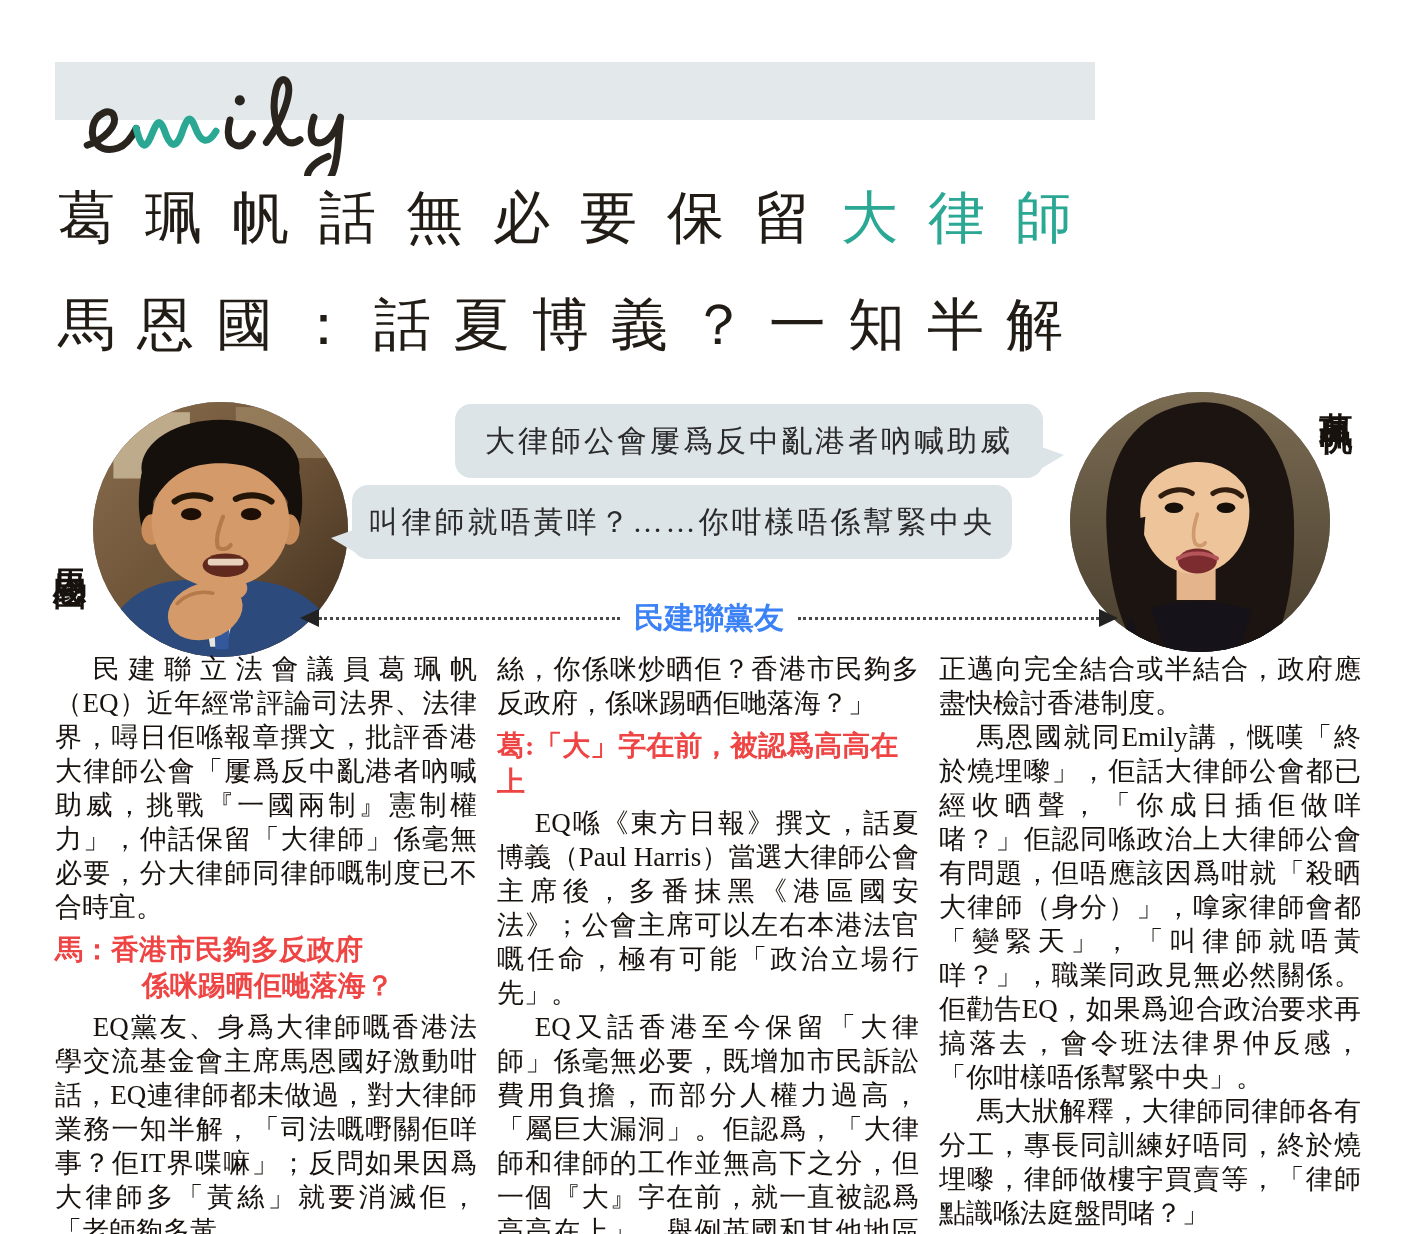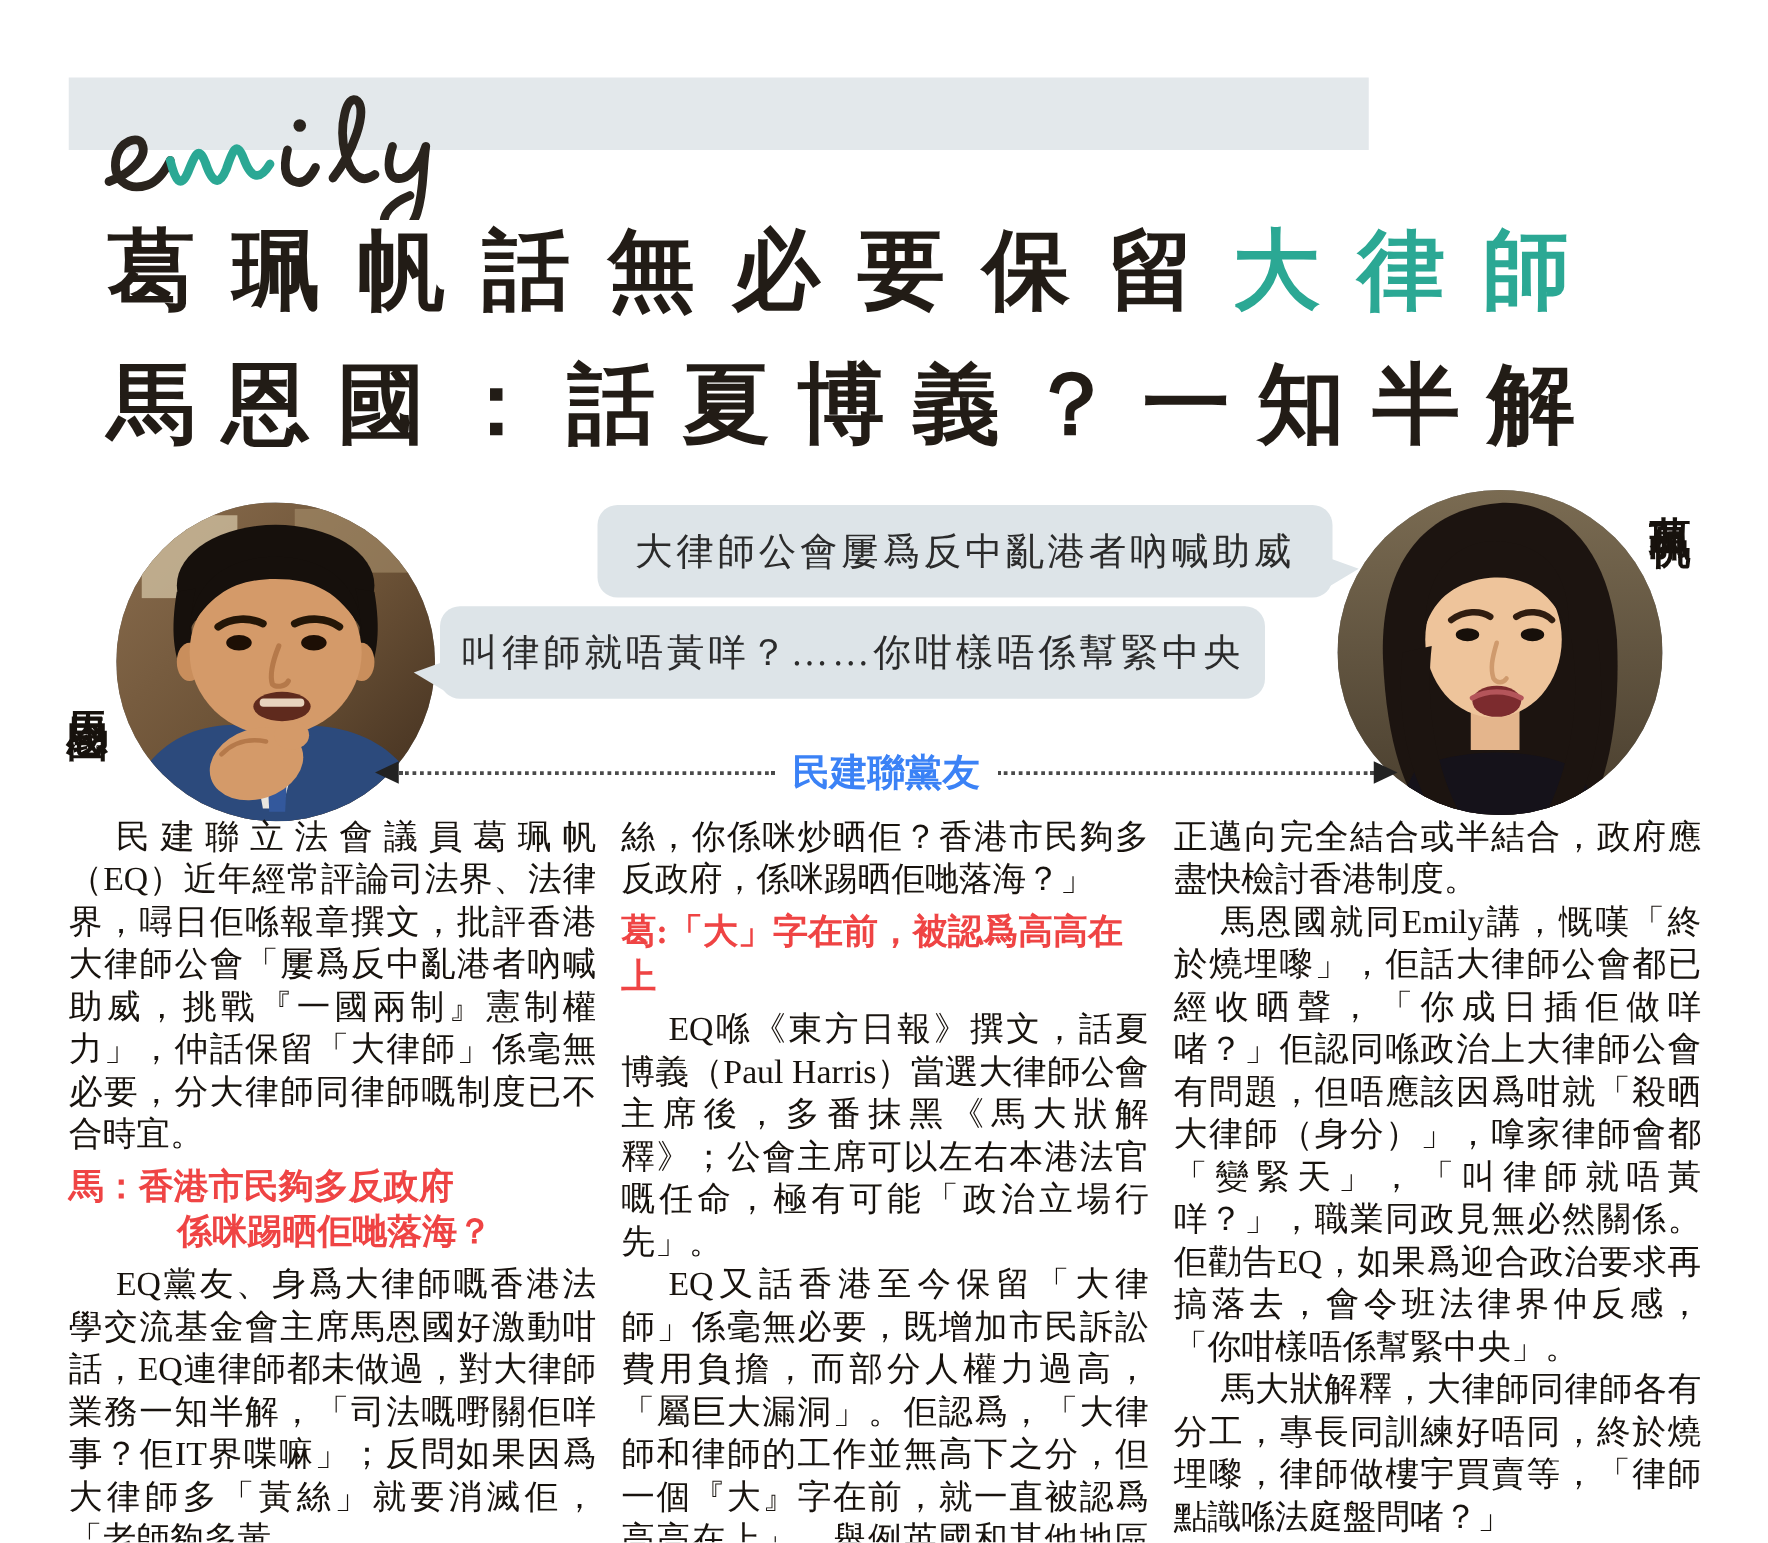--- a/index.html
+++ b/index.html
@@ -6,42 +6,42 @@
   .page{
     position:relative; width:1414px; height:1234px; background:#ffffff;
     overflow:hidden; font-family:"Liberation Serif","DejaVu Serif",serif;
   }
   
   .masthead-bar{position:absolute; left:55px; top:62px; width:1040px; height:58px; background:#E3E8EB;}
   .logo-wrap{position:absolute; left:62px; top:36px; width:336px; height:134px;}
   .sr{position:absolute; width:1px; height:1px; overflow:hidden; clip:rect(0 0 0 0); white-space:nowrap;}
   
   .headline{position:absolute; left:58px; top:164px; width:1310px; color:#221C16;}
-  .hl-line{font-weight:700; font-size:70px; line-height:107px; white-space:nowrap;margin-left:28px;}
+  .hl-line{font-weight:400; font-size:57px; line-height:107px; white-space:nowrap;}
   .hl1{letter-spacing:30px;}
   .hl2{letter-spacing:22px;}
   .hl-accent{color:#2BA894;}
   
   .portrait{position:absolute; border-radius:50%; overflow:hidden; background:#777;}
   .portrait.man{left:93px; top:402px; width:255px; height:255px;}
   .portrait.woman{left:1070px; top:392px; width:260px; height:260px;}
   .portrait svg{display:block; width:100%; height:100%;}
   .vlabel{
     position:absolute; writing-mode:vertical-rl; text-orientation:upright;
     font-family:"Liberation Sans","DejaVu Sans",sans-serif; font-weight:700;
     font-size:33px; color:#17120D; letter-spacing:5px; line-height:1;
   }
   .vlabel.left{left:54px; top:542px;}
   .vlabel.right{left:1320px; top:386px;}
   .bubble{
     position:absolute; background:#DDE4E8; border-radius:16px;
     display:flex; align-items:center; justify-content:center;
     font-size:30px; color:#2B2B2B; letter-spacing:3px; white-space:nowrap;
   }
-  .bubble.top{left:478px; top:404px; width:588px; height:74px;}
+  .bubble.top{left:455px; top:404px; width:588px; height:74px;}
   .bubble.bottom{left:352px; top:485px; width:660px; height:74px;}
   .tail{position:absolute; width:0; height:0;}
   .bubble.top .tail{right:-21px; bottom:8px; border-top:9px solid transparent; border-bottom:15px solid transparent; border-left:25px solid #DDE4E8;}
   .bubble.bottom .tail{left:-21px; bottom:6px; border-top:9px solid transparent; border-bottom:15px solid transparent; border-right:25px solid #DDE4E8;}
   .relation{position:absolute; left:300px; top:600px; width:818px; height:36px; display:flex; align-items:center;}
   .rel-line{flex:1; border-top:3px dotted #4A4A4A; height:0;}
   .rel-text{
     margin:0 14px; font-family:"Liberation Sans","DejaVu Sans",sans-serif;
     font-size:30px; font-weight:600; color:#3b82f6; white-space:nowrap;
   }
@@ -169,21 +169,21 @@
       <p class="indent">民建聯立法會議員葛珮帆（EQ）近年經常評論司法界、法律界，噚日佢喺報章撰文，批評香港大律師公會「屢爲反中亂港者吶喊助威，挑戰『一國兩制』憲制權力」，仲話保留「大律師」係毫無必要，分大律師同律師嘅制度已不合時宜。</p>
       <div class="subhead">
         <span>馬：香港市民夠多反政府</span>
         <span class="line2">係咪踢晒佢哋落海？</span>
       </div>
       <p class="indent">EQ黨友、身爲大律師嘅香港法學交流基金會主席馬恩國好激動咁話，EQ連律師都未做過，對大律師業務一知半解，「司法嘅嘢關佢咩事？佢IT界喋嘛」；反問如果因爲大律師多「黃絲」就要消滅佢，「老師夠多黃</p>
     </div>
     <div class="col">
       <p>絲，你係咪炒晒佢？香港市民夠多反政府，係咪踢晒佢哋落海？」</p>
       <div class="subhead">葛:「大」字在前，被認爲高高在上</div>
-      <p class="indent">EQ喺《東方日報》撰文，話夏博義（Paul Harris）當選大律師公會主席後，多番抹黑《馬大狀解釋》；公會主席可以左右本港法官嘅任命，極有可能「政治立場行先」。</p>
+      <p class="indent">EQ喺《東方日報》撰文，話夏博義（Paul Harris）當選大律師公會主席後，多番抹黑《港區國安法》；公會主席可以左右本港法官嘅任命，極有可能「政治立場行先」。</p>
       <p class="indent">EQ又話香港至今保留「大律師」係毫無必要，既增加市民訴訟費用負擔，而部分人權力過高，「屬巨大漏洞」。佢認爲，「大律師和律師的工作並無高下之分，但一個『大』字在前，就一直被認爲高高在上」，舉例英國和其他地區嘅律師和大律師專業</p>
     </div>
     <div class="col">
       <p>正邁向完全結合或半結合，政府應盡快檢討香港制度。</p>
       <p class="indent">馬恩國就同Emily講，慨嘆「終於燒埋嚟」，佢話大律師公會都已經收晒聲，「你成日插佢做咩啫？」佢認同喺政治上大律師公會有問題，但唔應該因爲咁就「殺晒大律師（身分）」，嗱家律師會都「變緊天」，「叫律師就唔黃咩？」，職業同政見無必然關係。佢勸告EQ，如果爲迎合政治要求再搞落去，會令班法律界仲反感，「你咁樣唔係幫緊中央」。</p>
       <p class="indent">馬大狀解釋，大律師同律師各有分工，專長同訓練好唔同，終於燒埋嚟，律師做樓宇買賣等，「律師點識喺法庭盤問啫？」</p>
     </div>
   </div>
 
 </div>

